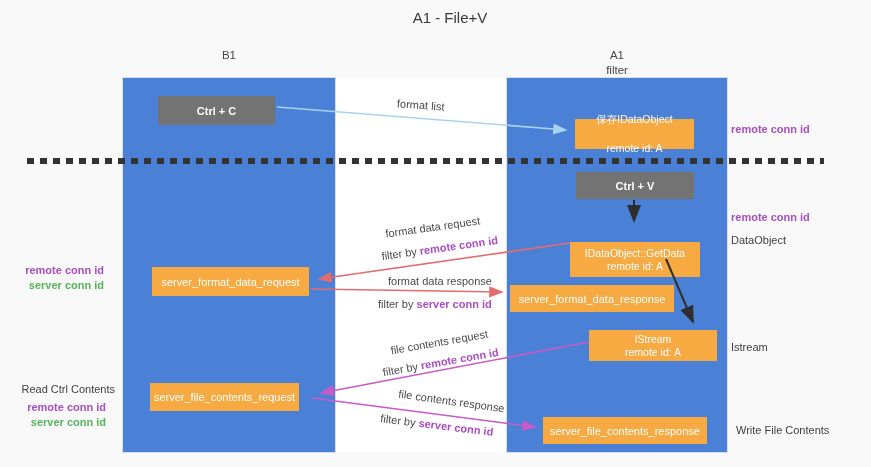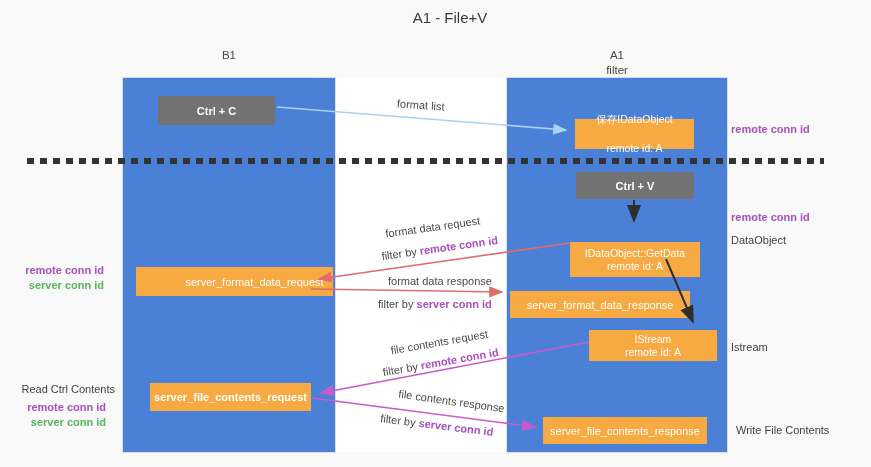--- a/index.html
+++ b/index.html
@@ -76,34 +76,34 @@
 
 <div class="abs box green" style="left:576px;top:172px;width:118px;height:27px;align-items:center;">
   <div class="single">Ctrl + V</div>
 </div>
 
 <div class="abs box orange" style="left:570px;top:228px;width:130px;height:35px;margin-top:14px;">
   <div class="l1">IDataObject::GetData</div>
   <div class="l1">remote id: A</div>
 </div>
 
-<div class="abs box orange" style="left:136px;top:267px;width:157px;height:29px;padding-left:40px;">
+<div class="abs box orange" style="left:152px;top:267px;width:157px;height:29px;">
   <div class="single">server_format_data_request</div>
 </div>
 
-<div class="abs box orange" style="left:510px;top:291px;width:180px;height:27px;">
+<div class="abs box orange" style="left:510px;top:285px;width:164px;height:27px;">
   <div class="single">server_format_data_response</div>
 </div>
 
 <div class="abs box orange" style="left:589px;top:330px;width:128px;height:31px;">
   <div class="l1">IStream</div>
   <div class="l1">remote id: A</div>
 </div>
 
-<div class="abs box orange" style="left:150px;top:383px;width:161px;height:28px;font-weight:bold;">
+<div class="abs box orange" style="left:150px;top:383px;width:149px;height:28px;">
   <div class="single">server_file_contents_request</div>
 </div>
 
 <div class="abs box orange" style="left:543px;top:417px;width:164px;height:27px;">
   <div class="single">server_file_contents_response</div>
 </div>
 
 <svg class="abs arrows" width="871" height="467" viewBox="0 0 871 467">
   <defs>
     <marker id="m-blue" markerWidth="10" markerHeight="8" refX="8" refY="3.5" orient="auto">

